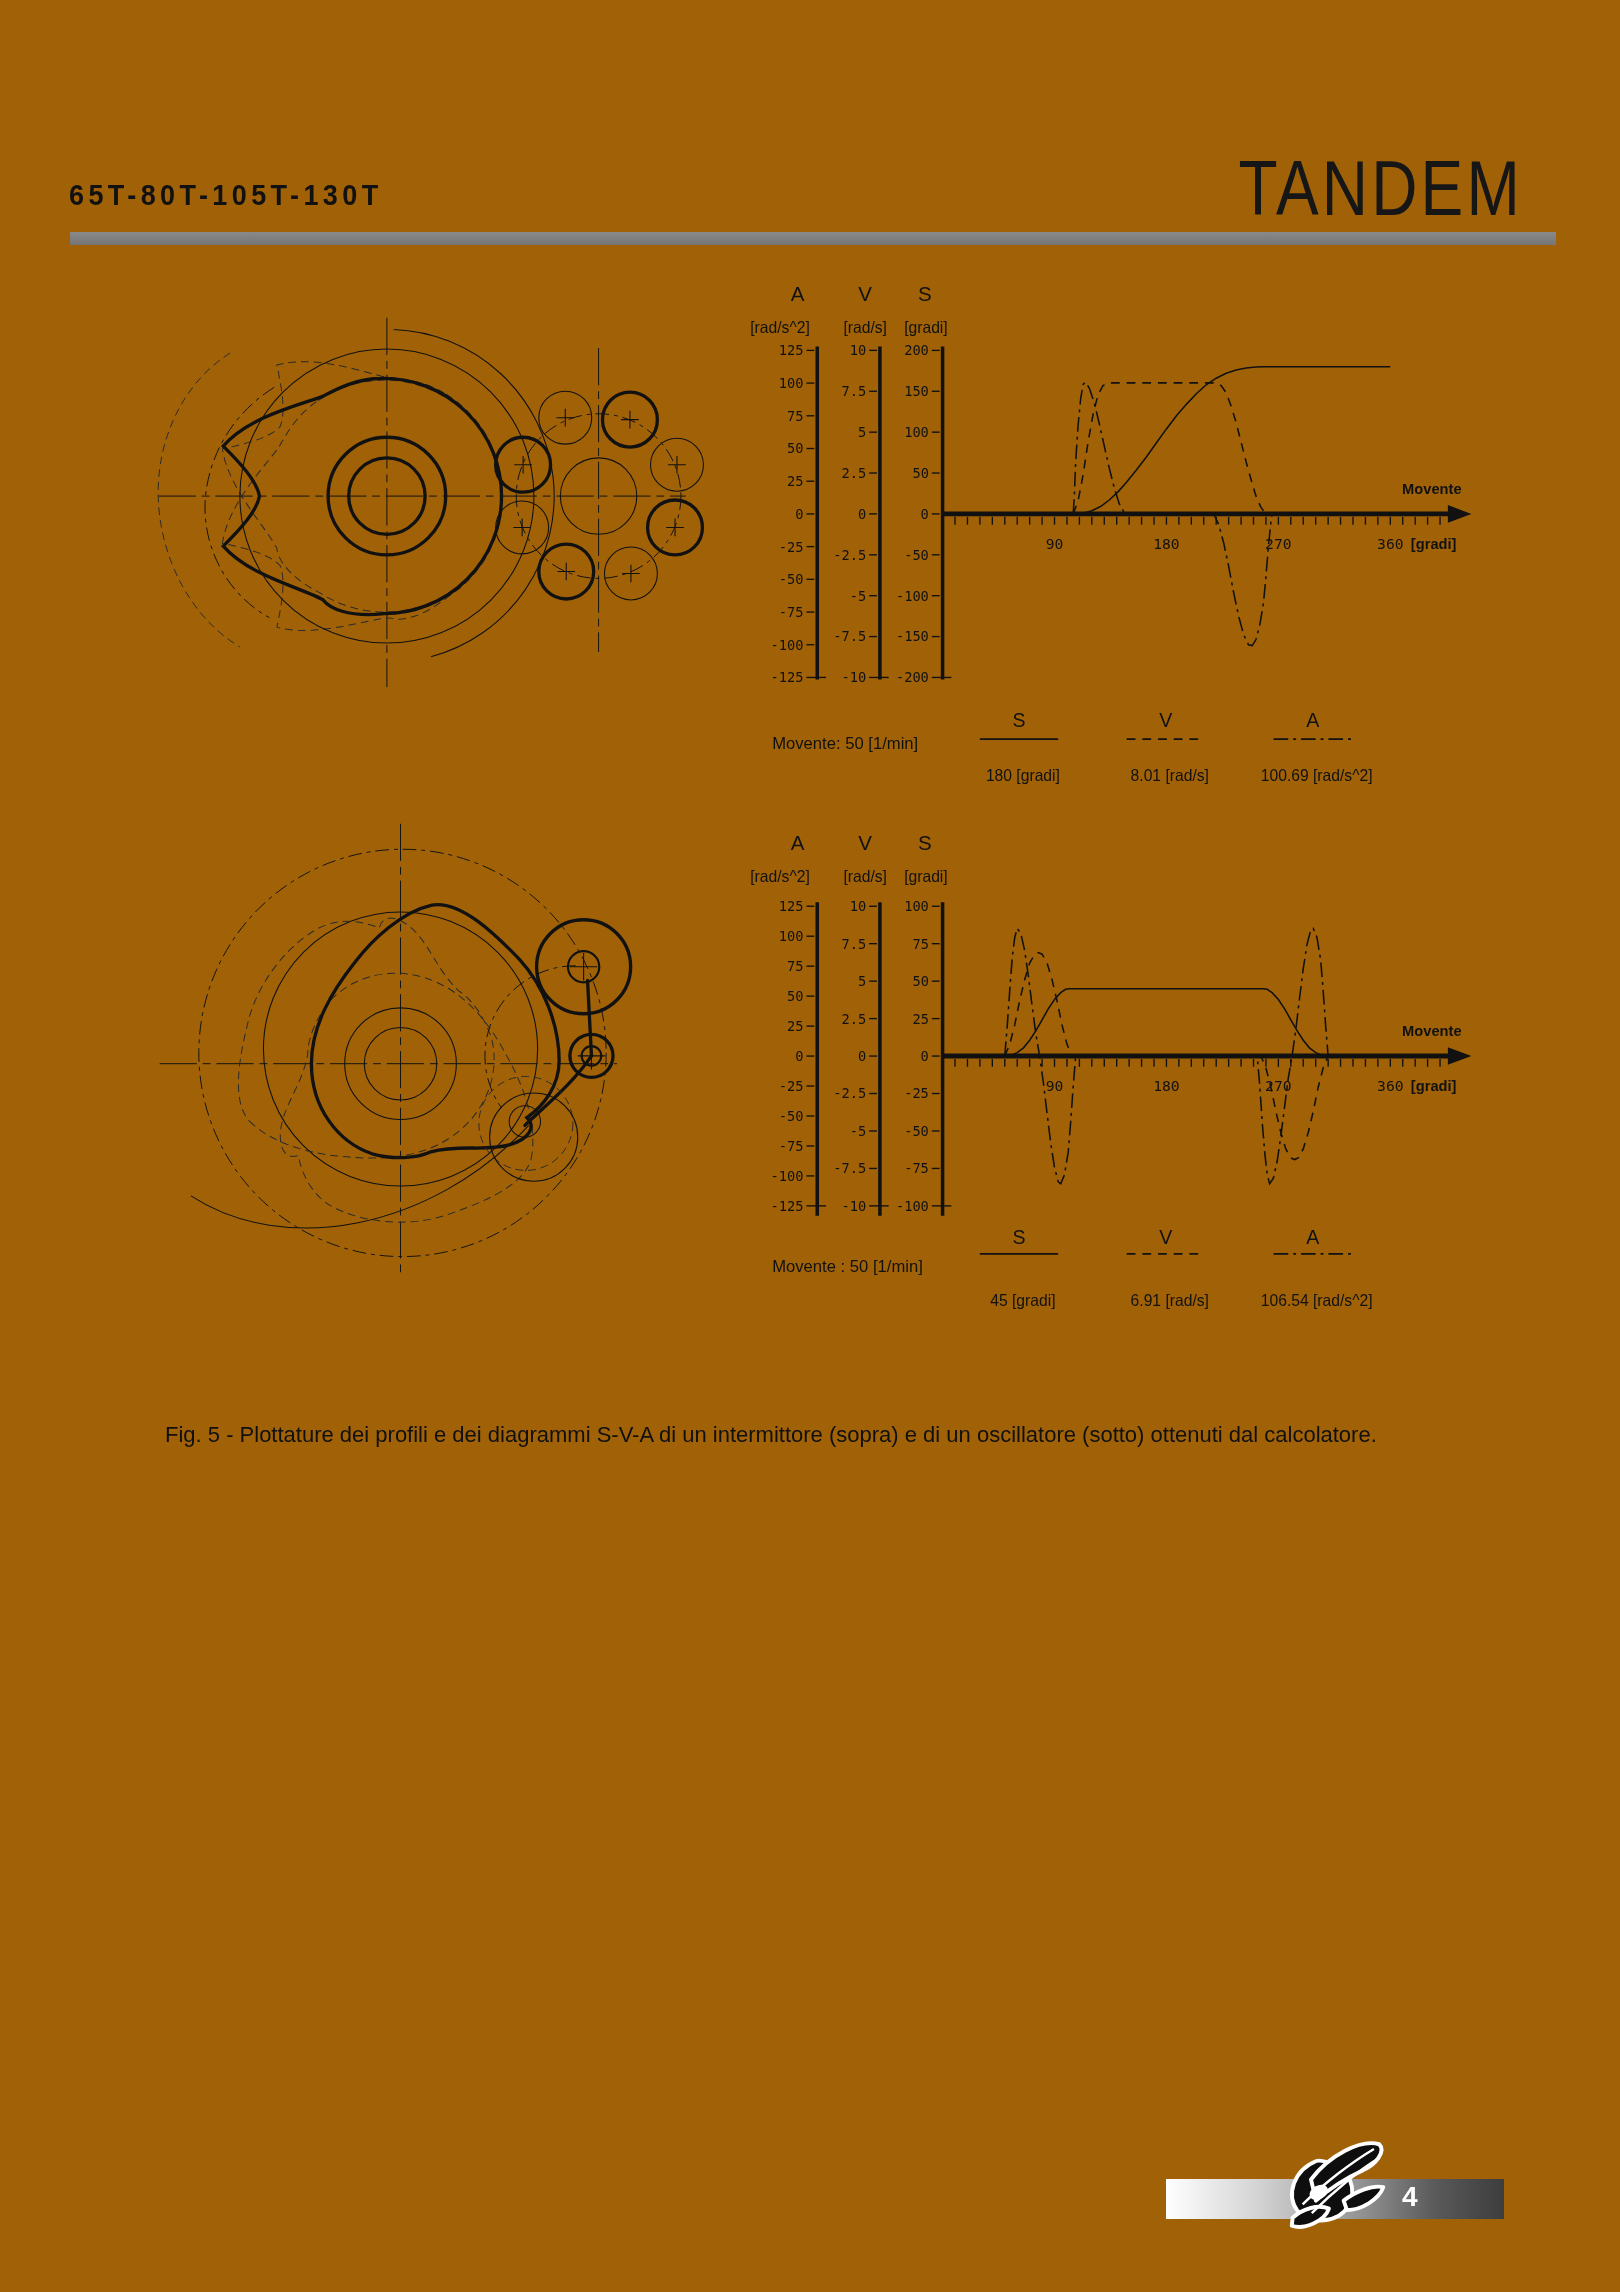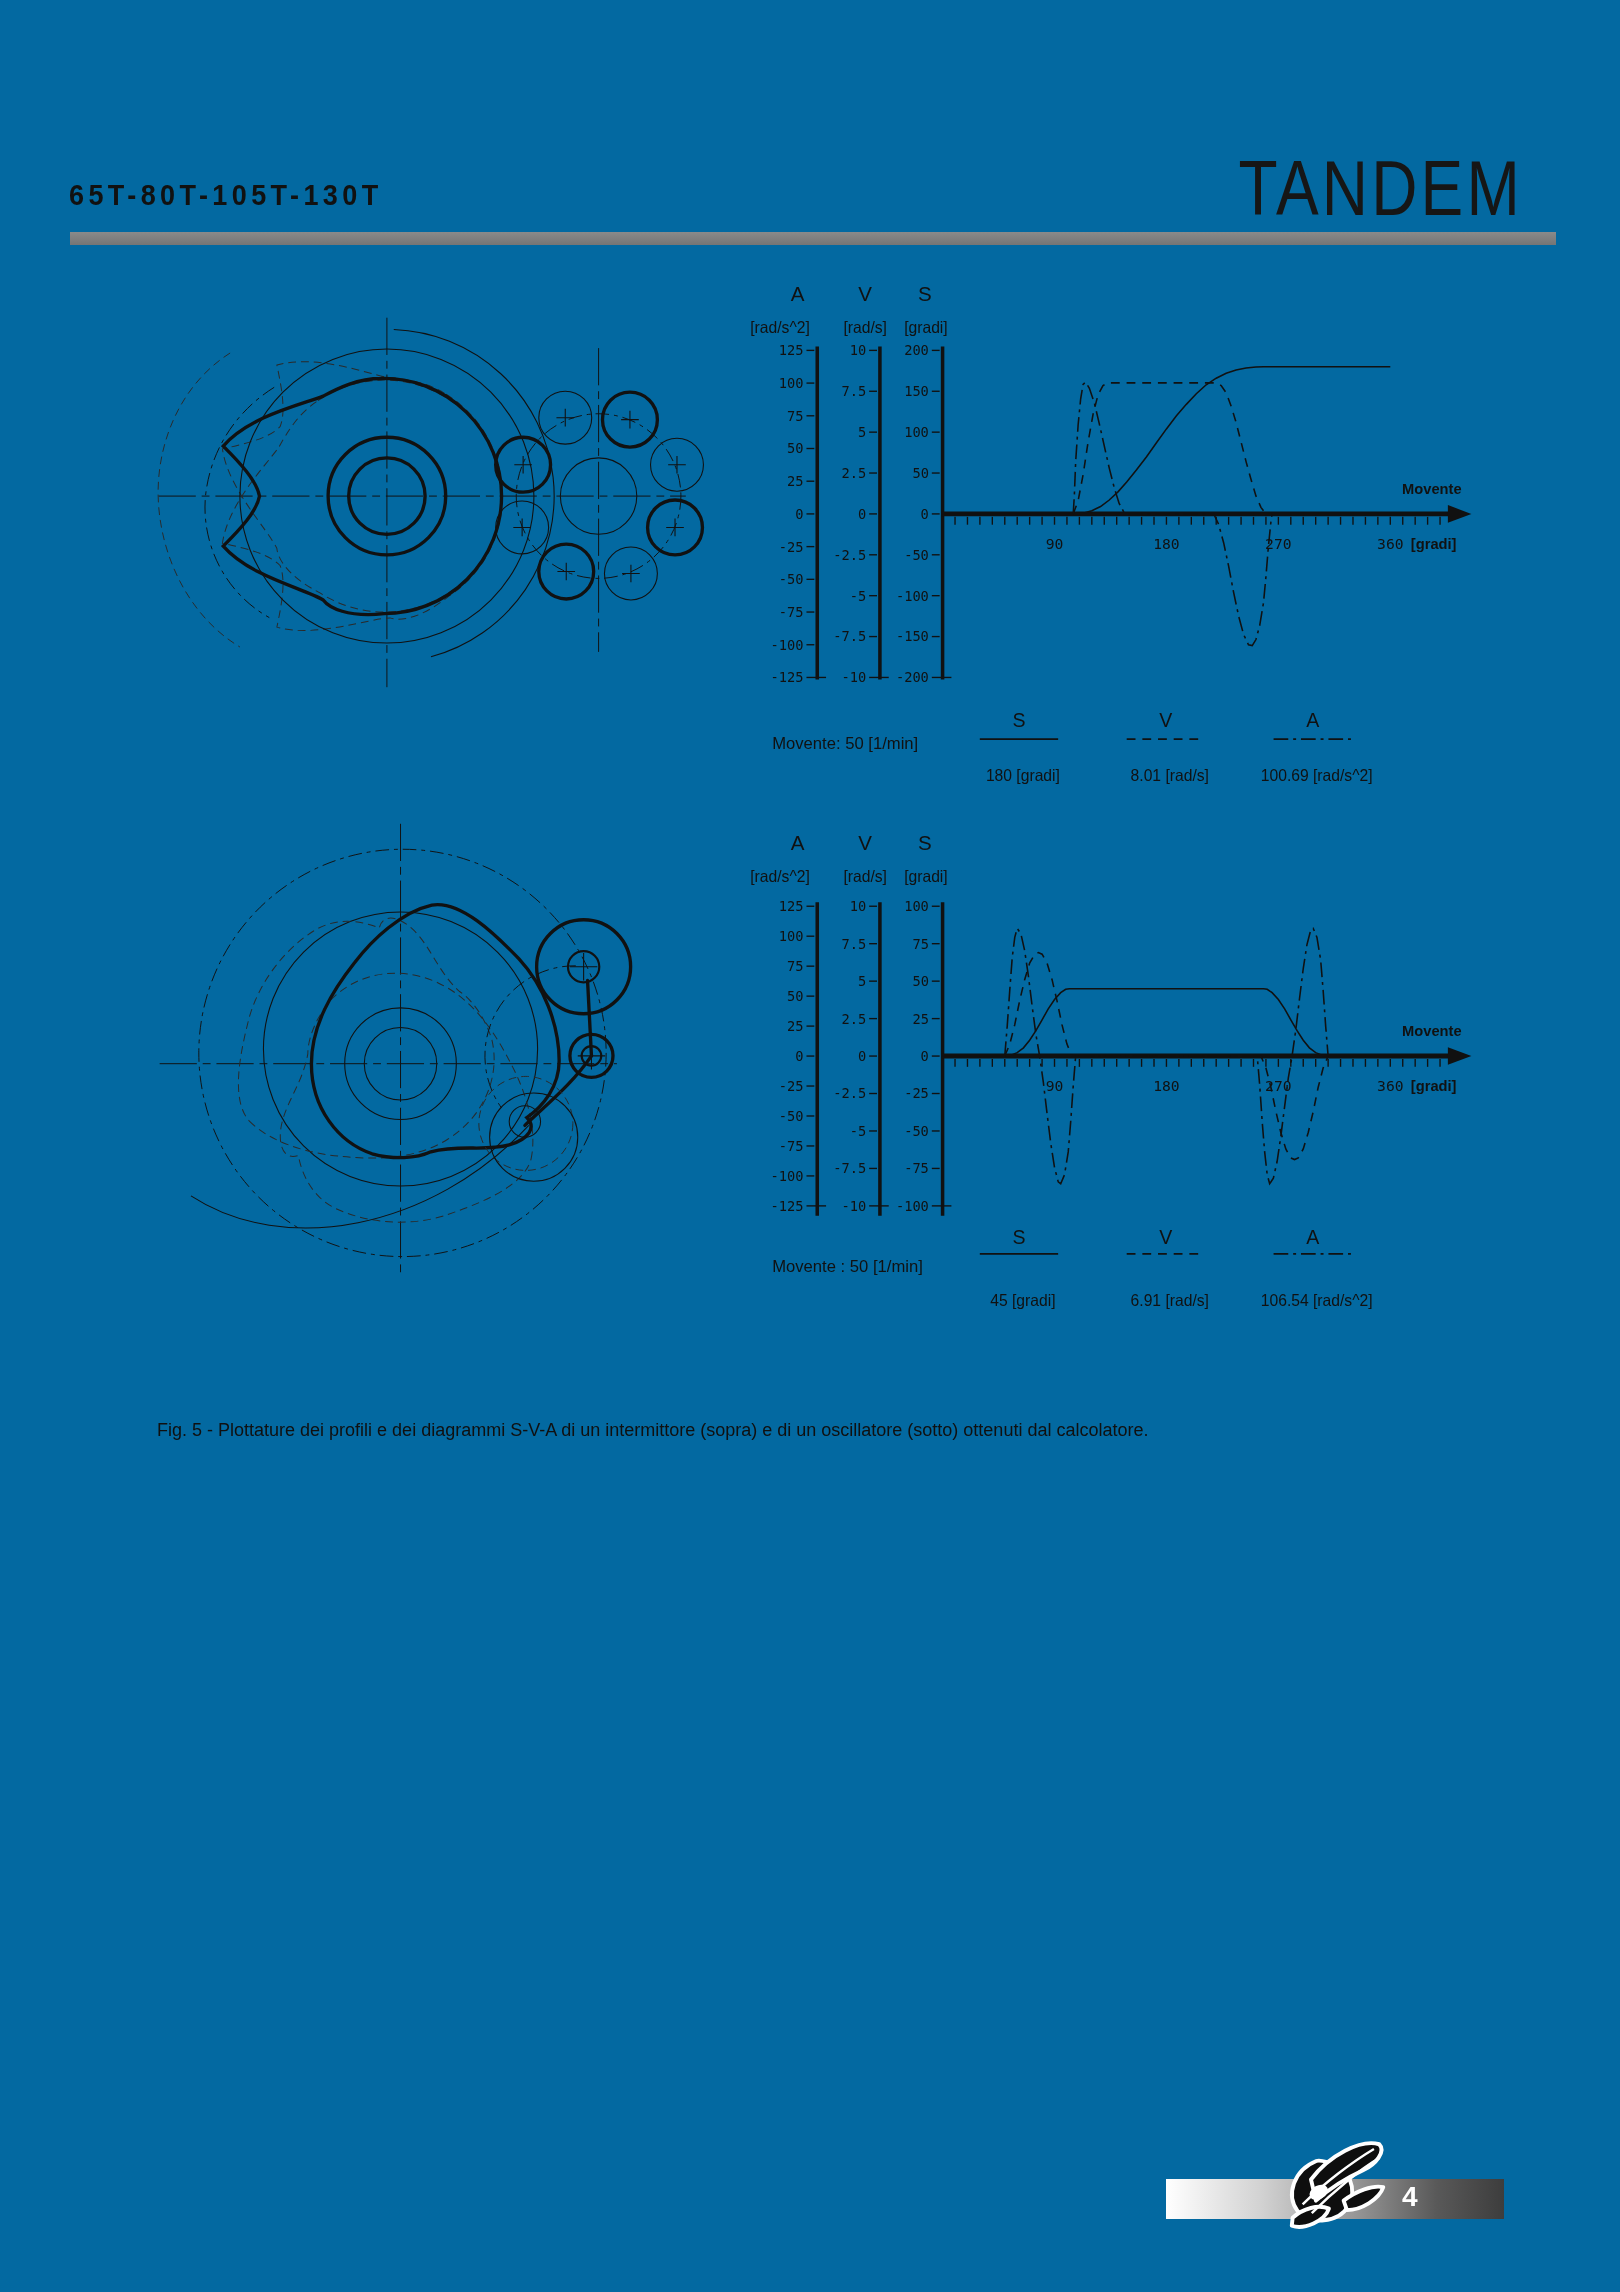--- a/index.html
+++ b/index.html
@@ -1,16 +1,16 @@
 <!DOCTYPE html>
 <html><head>
 <meta charset="utf-8">
 <style>
   html,body{margin:0;padding:0;background:#e8e8e8;}
-  #page{position:relative;width:1620px;height:2293px;background:#0369a1;overflow:hidden;
+  #page{position:relative;width:1620px;height:2293px;background:#a16207;overflow:hidden;
         font-family:"Liberation Sans",sans-serif;color:#111;}
   
   .model{position:absolute;left:69px;top:178px;font-size:30px;font-weight:bold;letter-spacing:4.9px;
          transform:scaleX(.9);transform-origin:left top;white-space:nowrap;}
   .brand{position:absolute;right:97px;top:143px;font-size:78px;font-weight:400;letter-spacing:3.9px;
          transform:scaleX(.82);transform-origin:right top;white-space:nowrap;color:#161616;}
   .rule{position:absolute;left:70px;top:232px;width:1486px;height:12.7px;
         background:linear-gradient(to bottom,#8a8a8a,#757575);}
   
   svg{position:absolute;overflow:visible;}
@@ -27,21 +27,21 @@
   .unit{font:16px "Liberation Sans",sans-serif;fill:#111;}
   .xunit{font:bold 15px "Liberation Sans",sans-serif;fill:#111;}
   .leg{font:17px "Liberation Sans",sans-serif;fill:#111;}
   .legletter{font:20px "Liberation Sans",sans-serif;fill:#111;}
   .legval{font:16px "Liberation Sans",sans-serif;fill:#111;}
   .axline{stroke:#111;stroke-width:3.6;}
   .tk{stroke:#111;stroke-width:1.4;}
   .xax{stroke:#111;stroke-width:5;}
   .ser{fill:none;stroke:#111;stroke-width:1.6;}
   
-  .caption{position:absolute;left:157px;top:1392px;width:1304px;font-size:18px;line-height:41px;
+  .caption{position:absolute;left:165px;top:1392px;width:1304px;font-size:22px;line-height:41px;
            color:#101010;}
   
   .fbar{position:absolute;left:1166px;top:2179px;width:338px;height:40px;
         background:linear-gradient(to right,#ffffff 0%,#d2d2d2 28%,#999999 55%,#595959 80%,#3d3d3d 100%);}
   .pagenum{position:absolute;left:1402px;top:2181px;font-size:28px;font-weight:bold;color:#ffffff;}
 </style>
 </head>
 <body>
 
 <div id="page">

